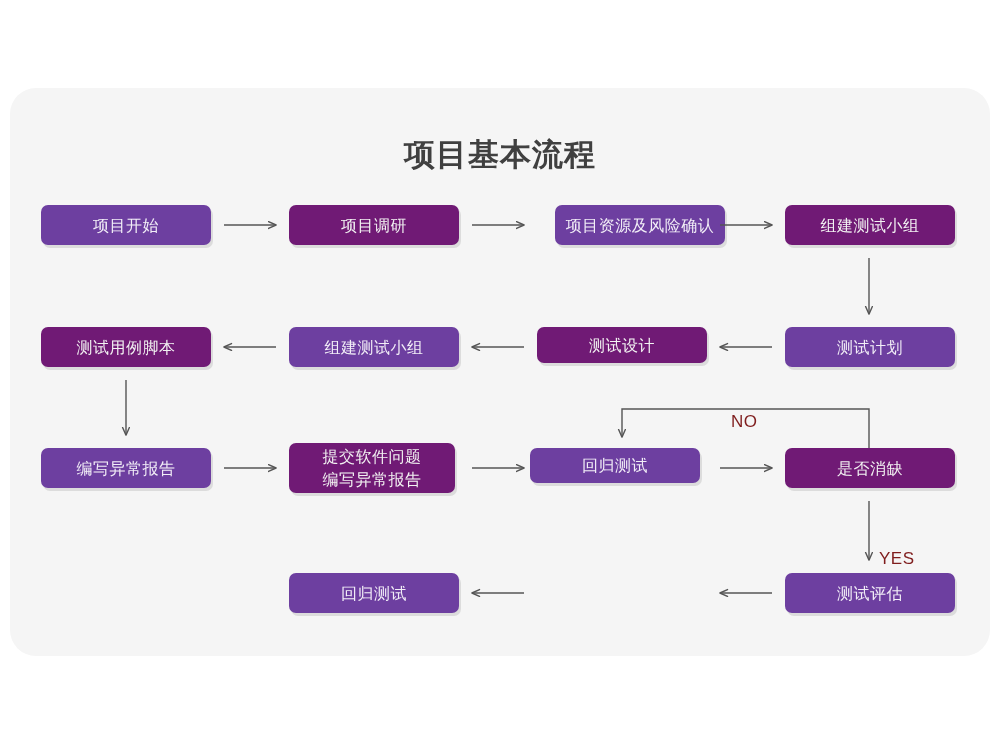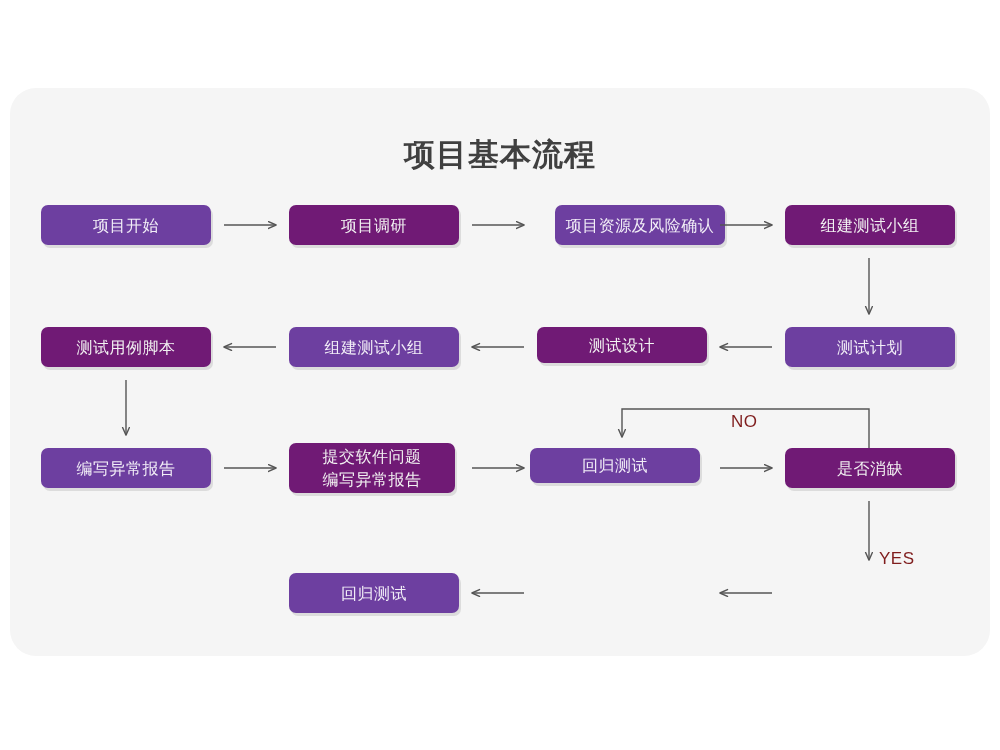--- a/index.html
+++ b/index.html
@@ -110,20 +110,21 @@
   <div class="node gray" style="left:289px; top:443px; width:166px; height:50px;">提交软件问题
 编写异常报告</div>
 
   <div class="node purple" style="left:530px; top:448px; width:170px; height:35px;">回归测试</div>
 
   <div class="node gray" style="left:785px; top:448px; width:170px; height:40px;">是否消缺</div>
 
   <div class="node purple" style="left:289px; top:573px; width:170px; height:40px;">回归测试</div>
 
 
+  <div class="node purple" style="left:785px; top:573px; width:170px; height:40px;">测试评估</div>
 
   <div class="edge" style="left:0; top:0; width:1000px; height:750px;">
     <svg width="1000" height="750" viewBox="0 0 1000 750" xmlns="http://www.w3.org/2000/svg">
       <defs>
         <marker id="ah" markerWidth="10" markerHeight="10" refX="8.5" refY="4" orient="auto" markerUnits="userSpaceOnUse">
           <path d="M1,0.6 L8.6,4 L1,7.4" fill="none" stroke="#555555" stroke-width="1.4" stroke-linecap="round" stroke-linejoin="round"></path>
         </marker>
       </defs>
       <g stroke="#555555" stroke-width="1.4" fill="none">
 

